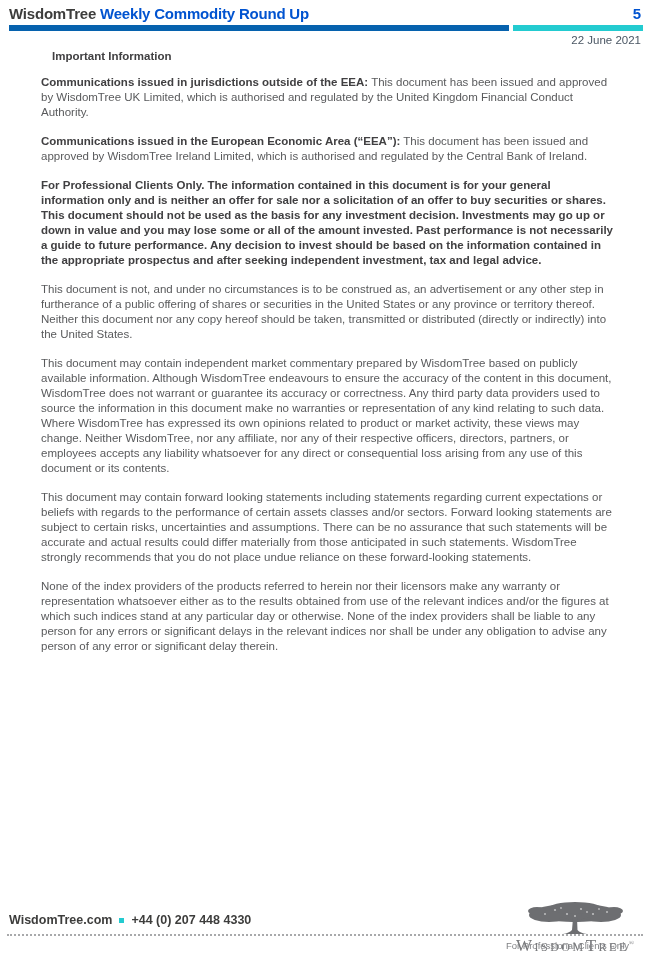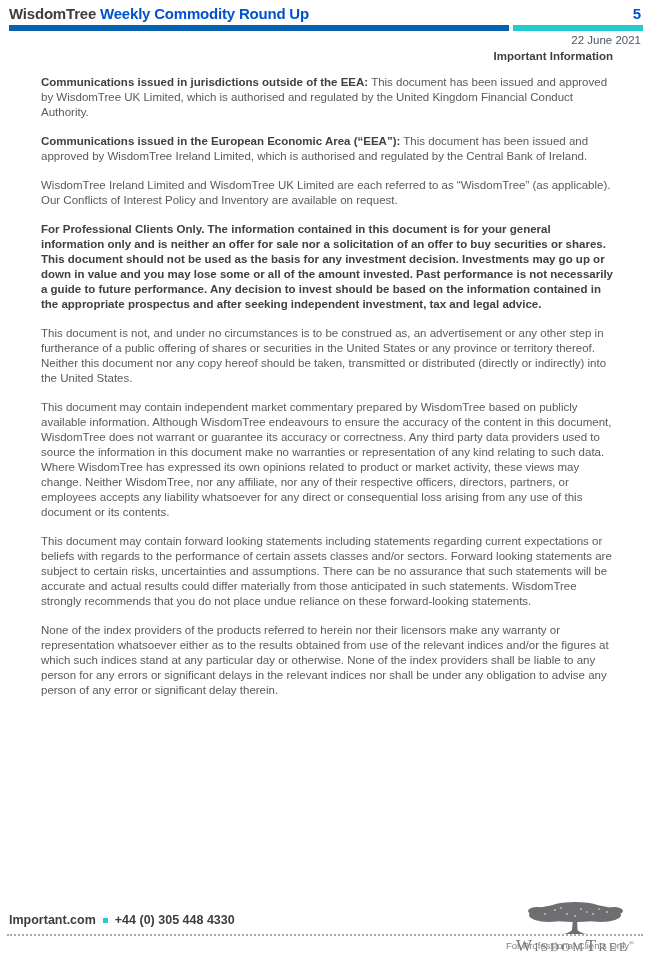--- a/index.html
+++ b/index.html
@@ -23,22 +23,22 @@
   .bar-blue{width:500px;background:#0662ae;}
   .bar-gap{width:4px;background:#ffffff;}
   .bar-teal{flex:1;background:#23cbd0;}
   .date{
     position:absolute;top:34px;right:9px;
     font-size:11.5px;color:#4a5663;
   }
   
   .body{position:absolute;top:50px;left:41px;width:572px;}
   .body h2{
-    margin:0 0 13px 0;
-    font-size:11.5px;font-weight:bold;color:#414042;text-align:right;
+    margin:0 0 13px 11px;
+    font-size:11.5px;font-weight:bold;color:#414042;
   }
   .body p{
     margin:0 0 14px 0;
     font-size:11.5px;line-height:15px;color:#595a5c;
   }
   .body p strong{color:#414042;}
   .body p.bold{font-weight:bold;color:#414042;}
   
   .contact-row{
     position:absolute;top:913px;left:9px;
@@ -87,33 +87,32 @@
     <div class="bar-gap"></div>
     <div class="bar-teal"></div>
   </div>
   <div class="date">22 June 2021</div>
 
   <div class="body">
     <h2>Important Information</h2>
     <div id="paragraphs">
         <p><strong>Communications issued in jurisdictions outside of the EEA:</strong> This document has been issued and approved by WisdomTree UK Limited, which is authorised and regulated by the United Kingdom Financial Conduct Authority.</p>
         <p><strong>Communications issued in the European Economic Area (“EEA”):</strong> This document has been issued and approved by WisdomTree Ireland Limited, which is authorised and regulated by the Central Bank of Ireland.</p>
-        <p>WisdomTree Ireland Limited and WisdomTree UK Limited are each referred to as “WisdomTree” (as applicable). Our Conflicts of Interest Policy and Inventory are available on request.</p>
         <p class="bold">For Professional Clients Only. The information contained in this document is for your general information only and is neither an offer for sale nor a solicitation of an offer to buy securities or shares. This document should not be used as the basis for any investment decision. Investments may go up or down in value and you may lose some or all of the amount invested. Past performance is not necessarily a guide to future performance. Any decision to invest should be based on the information contained in the appropriate prospectus and after seeking independent investment, tax and legal advice.</p>
         <p>This document is not, and under no circumstances is to be construed as, an advertisement or any other step in furtherance of a public offering of shares or securities in the United States or any province or territory thereof. Neither this document nor any copy hereof should be taken, transmitted or distributed (directly or indirectly) into the United States.</p>
         <p>This document may contain independent market commentary prepared by WisdomTree based on publicly available information. Although WisdomTree endeavours to ensure the accuracy of the content in this document, WisdomTree does not warrant or guarantee its accuracy or correctness. Any third party data providers used to source the information in this document make no warranties or representation of any kind relating to such data. Where WisdomTree has expressed its own opinions related to product or market activity, these views may change. Neither WisdomTree, nor any affiliate, nor any of their respective officers, directors, partners, or employees accepts any liability whatsoever for any direct or consequential loss arising from any use of this document or its contents.</p>
         <p>This document may contain forward looking statements including statements regarding current expectations or beliefs with regards to the performance of certain assets classes and/or sectors. Forward looking statements are subject to certain risks, uncertainties and assumptions. There can be no assurance that such statements will be accurate and actual results could differ materially from those anticipated in such statements. WisdomTree strongly recommends that you do not place undue reliance on these forward-looking statements.</p>
         <p>None of the index providers of the products referred to herein nor their licensors make any warranty or representation whatsoever either as to the results obtained from use of the relevant indices and/or the figures at which such indices stand at any particular day or otherwise. None of the index providers shall be liable to any person for any errors or significant delays in the relevant indices nor shall be under any obligation to advise any person of any error or significant delay therein.</p>
       </div>
   </div>
 
   <div class="contact-row">
-    <span class="site">Important.com</span>
+    <span class="site">WisdomTree.com</span>
     <span class="sq"></span>
-    <span class="phone">+44 (0) 305 448 4330</span>
+    <span class="phone">+44 (0) 207 448 4330</span>
   </div>
 
   <div class="logo">
     <svg width="112" height="36" viewBox="0 0 112 36">
       <g fill="#6d6e71">
 
         <ellipse cx="56" cy="13" rx="44" ry="9"></ellipse>
         <ellipse cx="30" cy="15" rx="20" ry="7"></ellipse>
         <ellipse cx="82" cy="15" rx="20" ry="7"></ellipse>
         <ellipse cx="56" cy="8" rx="26" ry="6"></ellipse>

